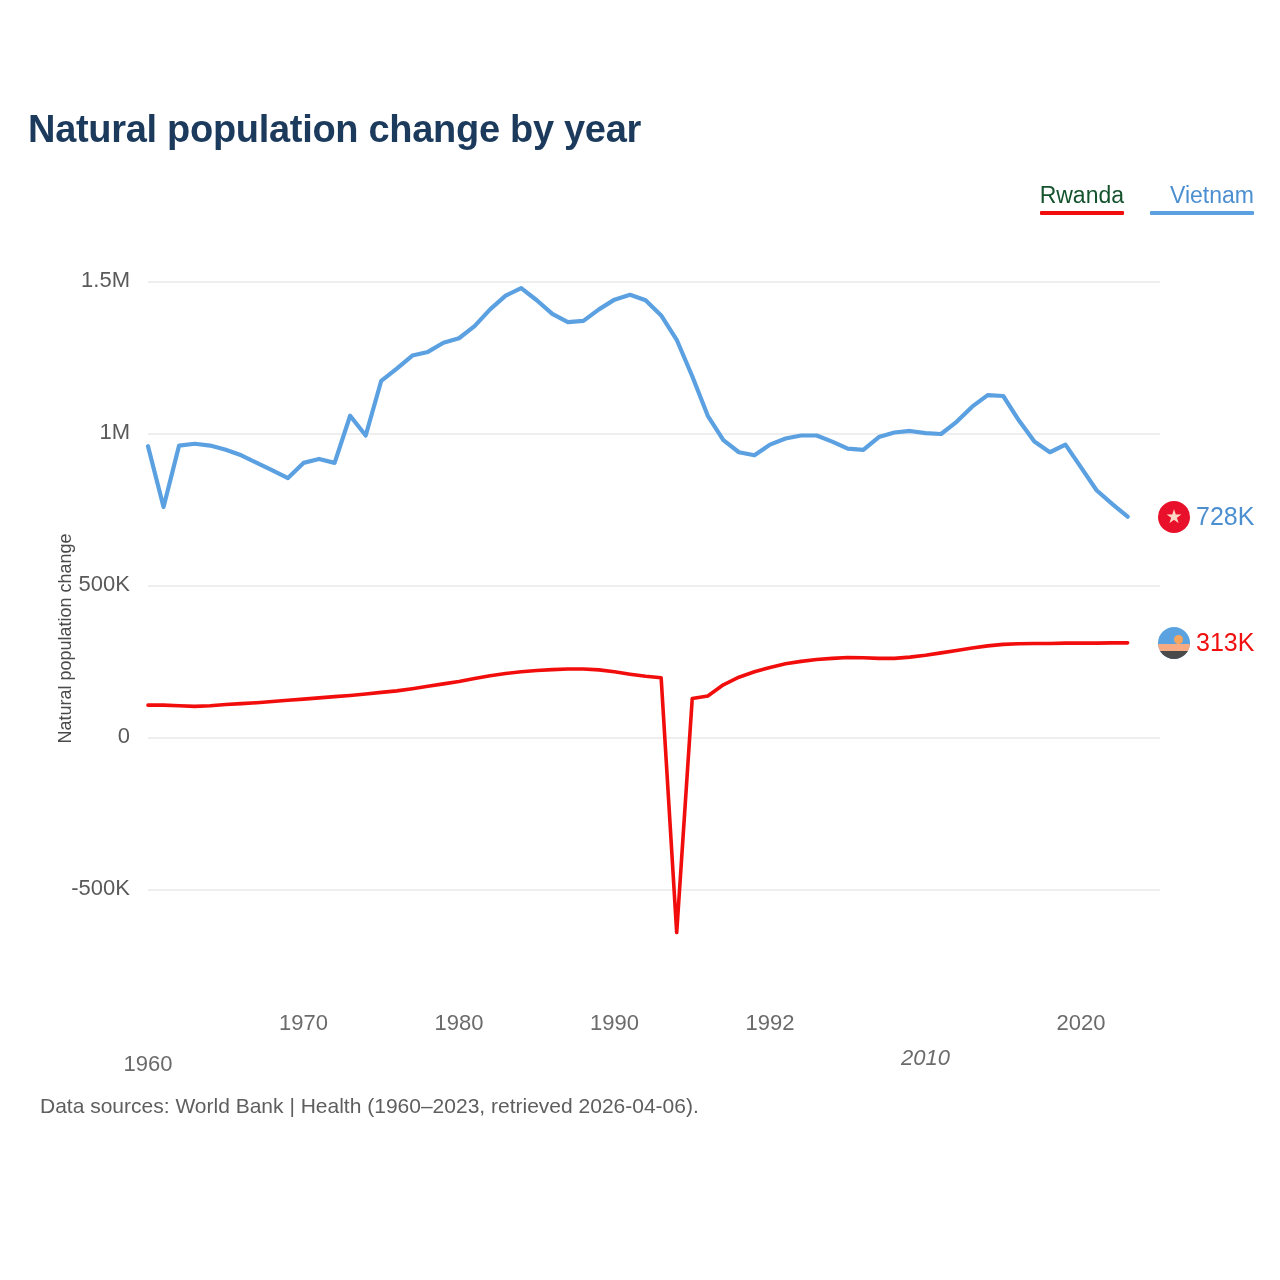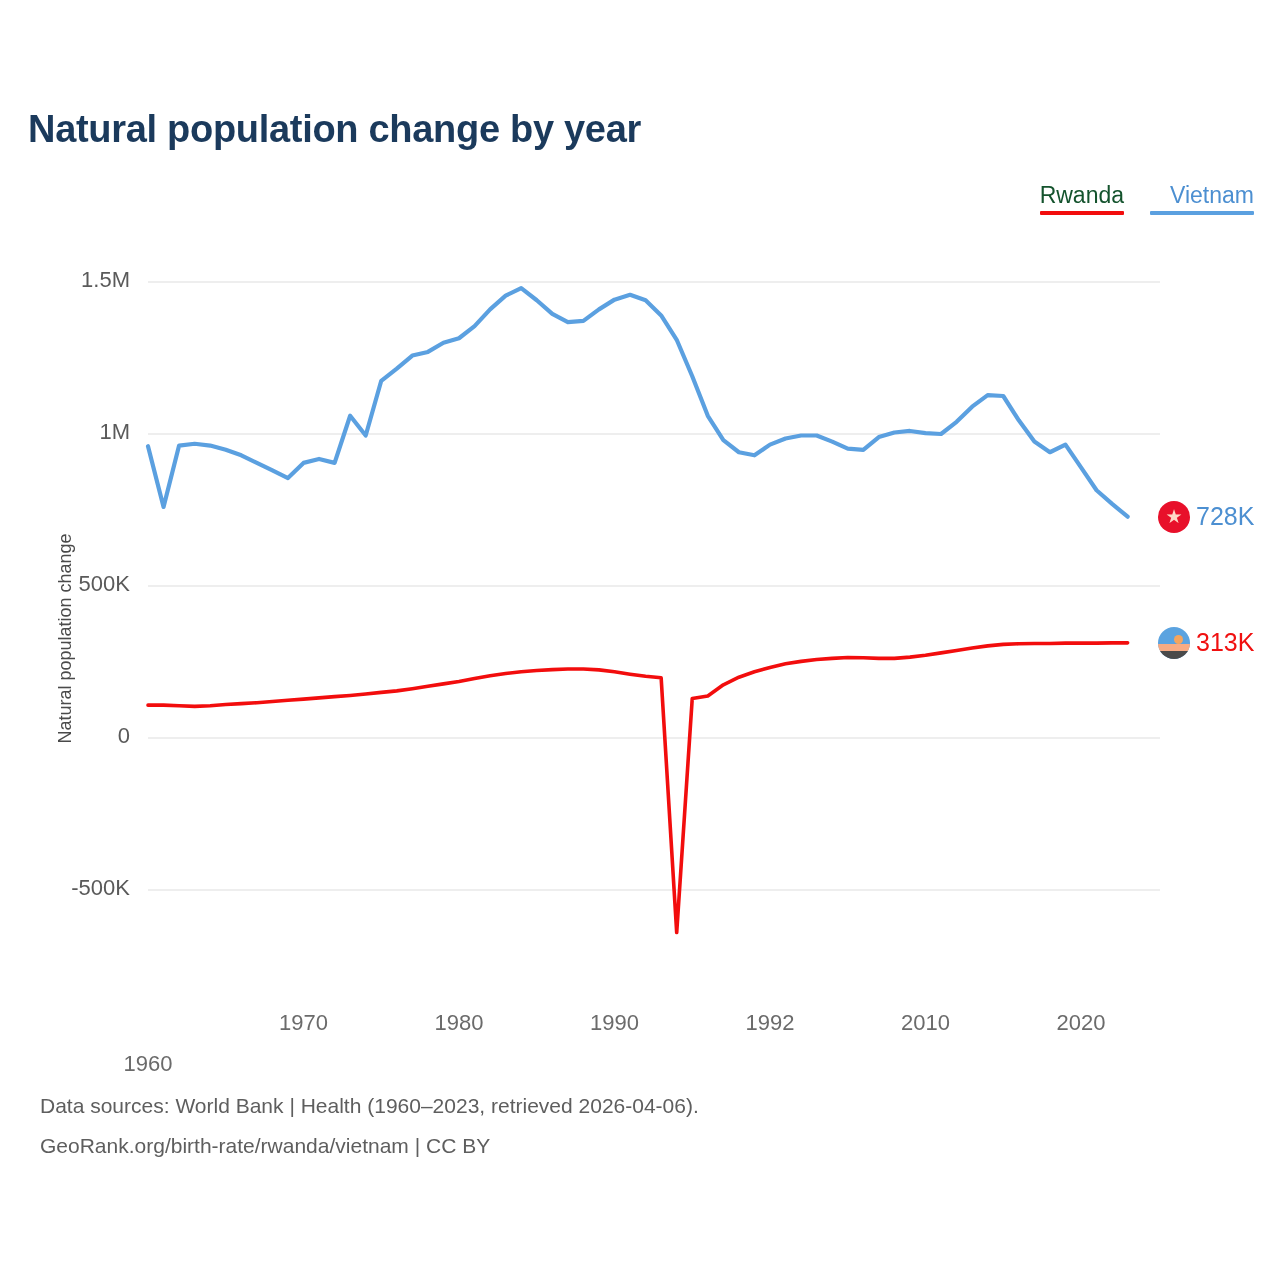--- a/index.html
+++ b/index.html
@@ -111,21 +111,21 @@
       <div class="ytick" style="left: 10px; top: 571px;">500K</div>
       <div class="ytick" style="left: 10px; top: 419px;">1M</div>
       <div class="ytick" style="left: 10px; top: 267px;">1.5M</div>
     </div>
   <div id="x-ticks">
       <div class="xtick" style="left: 98px; top: 1010px; margin-top: 41px;">1960</div>
       <div class="xtick" style="left: 253.5px; top: 1010px;">1970</div>
       <div class="xtick" style="left: 409px; top: 1010px;">1980</div>
       <div class="xtick" style="left: 564.5px; top: 1010px;">1990</div>
       <div class="xtick" style="left: 720px; top: 1010px;">1992</div>
-      <div class="xtick" style="left: 875.5px; top: 1010px;">2010</div>
+      <div class="xtick" style="left: 875.5px; top: 1045px; font-style: italic;">2010</div>
       <div class="xtick" style="left: 1031px; top: 1010px;">2020</div>
     </div>
 
   <div class="yaxis-title">Natural population change</div>
 
   <div class="endlabel endlabel-vietnam" style="top: 500.688px;">
     <span class="flag flag-vn">
         <span class="star">★</span>
       </span>
     <span class="val">728K</span>
@@ -135,16 +135,15 @@
     <span class="flag flag-rw">
       <span class="sun"></span>
       <span class="band-y"></span>
       <span class="band-g"></span>
     </span>
     <span class="val">313K</span>
   </div>
 
   <div class="footer">
     <div>Data sources: World Bank | Health (1960–2023, retrieved 2026-04-06).</div>
-    <div>GeoRank.org/birth-rate/rwanda/vietnam | CC BY</div>
   </div>
 
 </div>
 
 </body></html>

